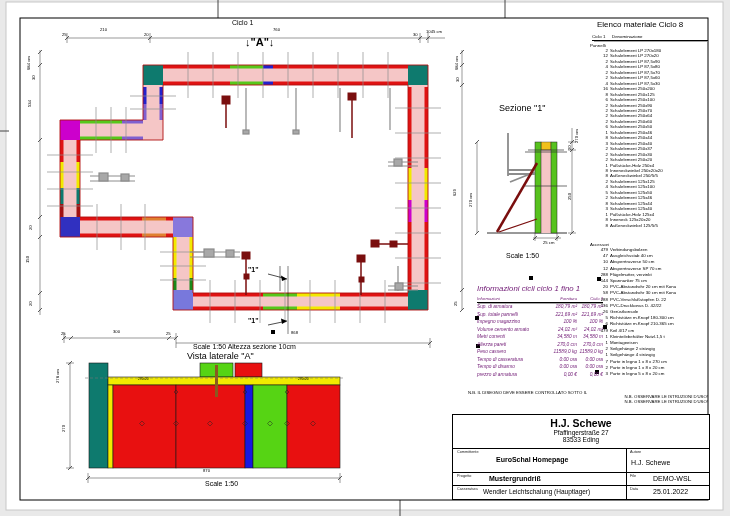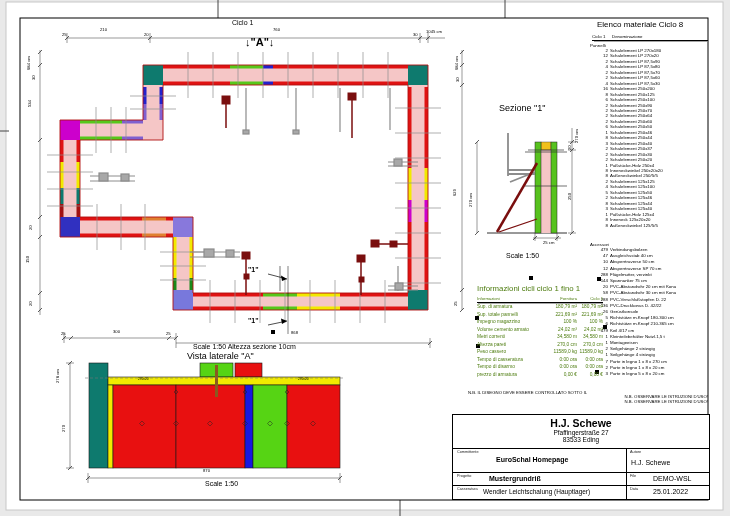--- a/index.html
+++ b/index.html
@@ -17,21 +17,21 @@
   .mat-head span:first-child{width:16px;}
   .mat-head span:last-child{margin-left:4px;}
   .mat-group{margin-top:2px;margin-left:-2px;}
   #mat1 .mat-row{line-height:5.45px;}
   #mat2 .mat-row{line-height:6.2px;}
   .mat-row{display:flex;}
   .mat-q{width:16px;text-align:right;flex:none;}
   .mat-d{margin-left:2px;white-space:nowrap;}
   #acc-group{margin-top:14px;}
   
-  #infotable{position:absolute;left:477px;top:284px;width:126px;z-index:2;color:#4d7c0f;}
+  #infotable{position:absolute;left:477px;top:284px;width:126px;z-index:2;color:#701a75;font-style:italic;}
   #it-title{font-size:7.8px;margin-bottom:3px;white-space:nowrap;}
   .it-head{display:flex;font-size:4.2px;border-bottom:0.8px solid #000;padding-bottom:1px;}
   .it-row{display:flex;font-size:4.8px;line-height:7.5px;}
   .it-h0,.it-c0{flex:1;text-align:left;white-space:nowrap;}
   .it-h1,.it-c1{width:36px;text-align:right;flex:none;}
   .it-h2,.it-c2{width:26px;text-align:right;flex:none;}
   
   #tb{position:absolute;left:452px;top:414px;width:256px;height:84px;border:1.2px solid #000;z-index:2;background:#fff;}
   #tb .cellabel{position:absolute;font-size:3.8px;color:#222;}
   #tb .val{position:absolute;font-size:7px;white-space:nowrap;}

